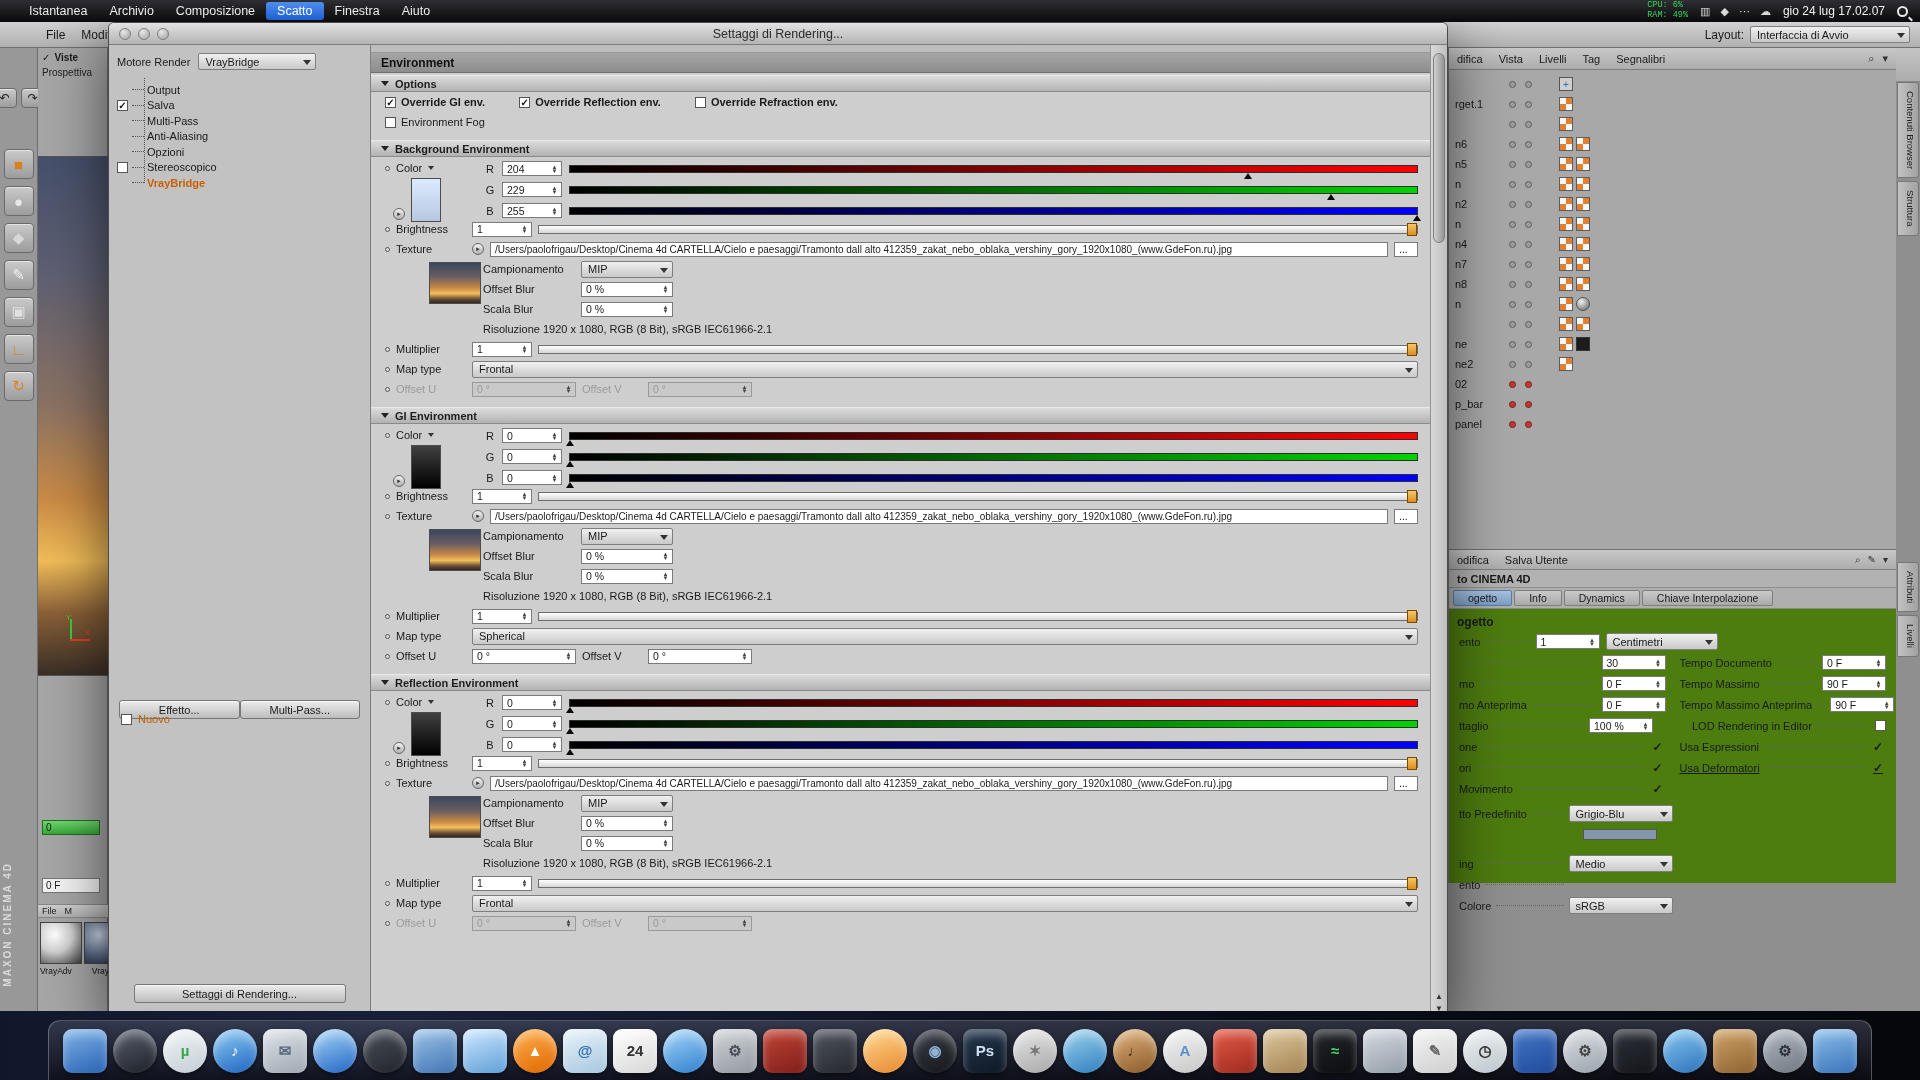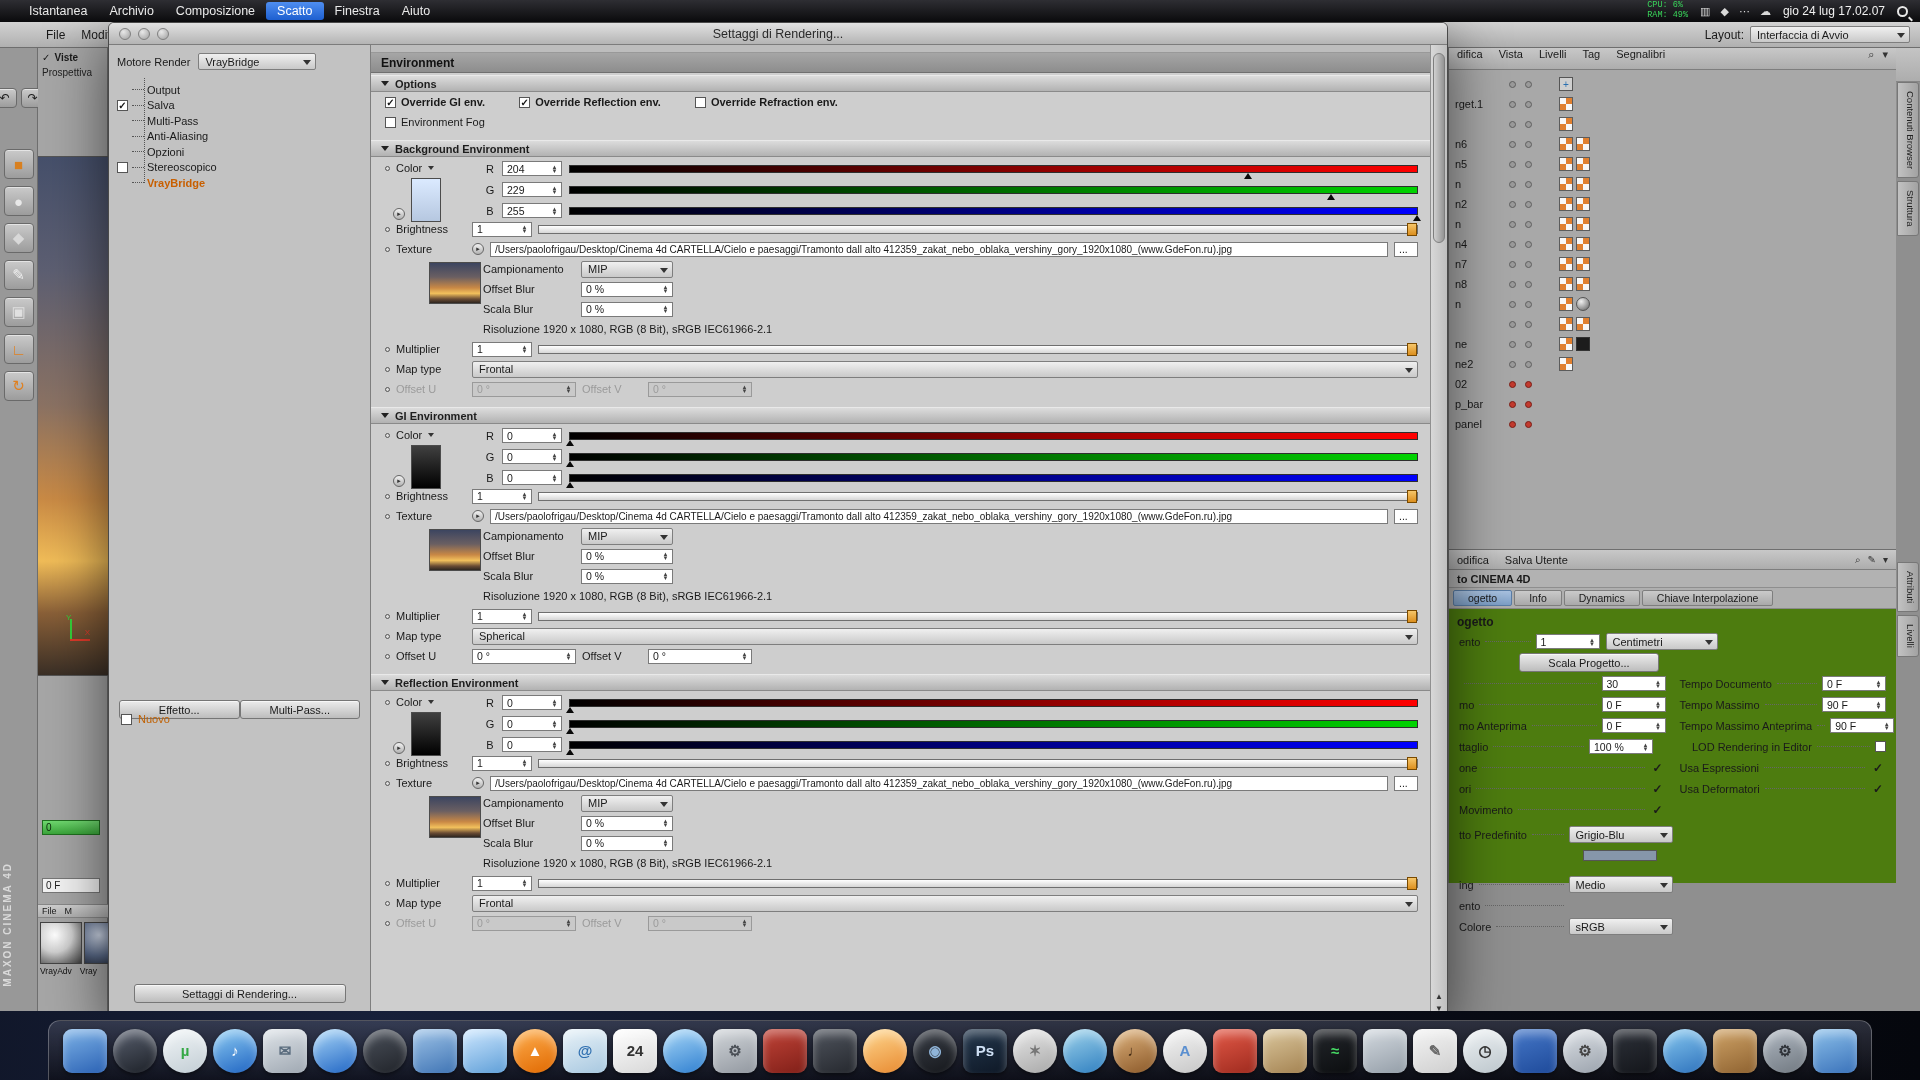--- a/index.html
+++ b/index.html
@@ -58,21 +58,21 @@
     border:1px solid #1f6f1f;font-size:10px;padding:1px 3px;color:#0a280a}
   #tl-time{position:absolute;left:4px;top:830px;width:58px;height:15px;background:#f2f2f2;border:1px solid #777;
     font-size:10px;padding:1px 3px}
   #mat-menu{position:absolute;left:0px;top:856px;width:70px;height:14px;background:linear-gradient(#cfcfcf,#b2b2b2);
     border-top:1px solid #888;border-bottom:1px solid #888;font-size:9px;display:flex;gap:8px;padding:1px 4px}
   .mat-thumbs{position:absolute;left:2px;top:874px;display:flex;gap:2px}
   .mat-ball{width:42px;height:42px;border:1px solid #444;background:#222}
   .mat-ball .ball{width:100%;height:100%;border-radius:0;
     background:radial-gradient(circle at 35% 30%,#ffffff,#cfcfcf 45%,#7c7c7c 75%,#3c3c3c)}
   .mat-ball.dark .ball{background:radial-gradient(circle at 35% 30%,#cfd8e8,#5a6a88 55%,#161a26)}
-  .mat-labels{position:absolute;left:2px;top:918px;display:flex;gap:8px;font-size:8.5px;color:#111}
+  .mat-labels{position:absolute;left:2px;top:918px;display:flex;gap:20px;font-size:8.5px;color:#111}
 
   
   #dialog{position:absolute;left:108px;top:0;width:1340px;height:994px;z-index:50;
     border:1px solid #4a4a4a;border-radius:6px 6px 0 0;background:#c6c6c6;
     box-shadow:0 18px 60px rgba(0,0,0,.6)}
   #dlg-title{height:22px;border-radius:5px 5px 0 0;background:linear-gradient(#e2e2e2,#b4b4b4);
     border-bottom:1px solid #7c7c7c;display:flex;align-items:center;justify-content:center;
     font-size:12.5px;color:#2a2a2a;position:relative}
   .lights{position:absolute;left:10px;top:5px;display:flex;gap:7px}
   .light{width:12px;height:12px;border-radius:50%;border:1px solid #808080;
@@ -166,21 +166,21 @@
   
   #dlg-scroll{width:17px;background:linear-gradient(90deg,#d8d8d8,#bfbfbf);border-left:1px solid #909090;position:relative}
   #dlg-scroll .thumbbar{position:absolute;left:2px;right:2px;top:8px;height:190px;border-radius:7px;
     border:1px solid #7e7e7e;background:linear-gradient(90deg,#d0d0d0,#949494)}
   #dlg-scroll .arrows{position:absolute;bottom:2px;left:0;right:0;display:flex;flex-direction:column;
     align-items:center;font-size:8px;color:#333;gap:3px}
 
   
   #objpanel{position:absolute;left:1448px;top:26px;width:448px;height:501px;background:#a8a8a8;border-left:1px solid #6f6f6f}
   #obj-menu{height:22px;background:linear-gradient(#c8c8c8,#adadad);border-bottom:1px solid #7e7e7e;
-    display:flex;align-items:flex-start;gap:16px;padding:0 8px;font-size:11px}
+    display:flex;align-items:center;gap:16px;padding:0 8px;font-size:11px}
   #obj-menu .icons{margin-left:auto;display:flex;gap:8px;font-size:11px;color:#333}
   #obj-rows{padding-top:4px}
   .obj-row{display:flex;align-items:center;height:20px;padding-left:6px;gap:4px}
   .obj-name{width:48px;white-space:nowrap;overflow:hidden;font-size:11px}
   .obj-dots{display:flex;gap:9px;margin-left:2px;width:34px}
   .odot{width:7px;height:7px;border-radius:50%;border:1px solid #5f5f5f;background:#9a9a9a}
   .odot.red{background:#c23a2e;border-color:#7a1f18}
   .obj-icons{display:flex;gap:3px;margin-left:12px}
   .checker{width:14px;height:14px;border:1px solid #5c5c5c;
     background:conic-gradient(#e08030 0 90deg,#f8f8f8 90deg 180deg,#e08030 180deg 270deg,#f8f8f8 270deg 360deg)}
@@ -567,23 +567,20 @@
               </span>
           </span>
         </div>
         <div class="acol" style="max-width:140px;margin-left:6px">
           <span class="dropdown" style="width:112px">
             <span>Centimetri</span>
           </span>
         </div>
         <div class="acol"></div>
       </div>
-      <div class="arow">
-        <span class="btn attr-btn">Scala Progetto...</span>
-      </div>
 
       <div id="attr-rows">
           <div class="arow">
             <div class="acol" style="max-width: 250px;">
               <span class="alabel"></span>
               <span class="ldr"></span>
               <span class="field afield">
                 <span>30</span>
                 <span class="stp">
                   <span>▲</span>
@@ -680,21 +677,21 @@
               <span class="ldr"></span>
               <span class="acheck">✓</span>
             </div>
           </div>
           <div class="arow">
             <div class="acol" style="max-width: 250px;">
               <span class="alabel">ori</span>
               <span class="ldr"></span>
               <span class="acheck">✓</span>
             </div>
-            <div class="acol" style="max-width: none; margin-left: 14px;">
+            <div class="acol" style="max-width: none; margin-left: 14px; text-decoration: underline;">
               <span class="alabel">Usa Deformatori</span>
               <span class="ldr"></span>
               <span class="acheck">✓</span>
             </div>
           </div>
           <div class="arow">
             <div class="acol" style="max-width: 250px;">
               <span class="alabel">Movimento</span>
               <span class="ldr"></span>
               <span class="acheck">✓</span>

